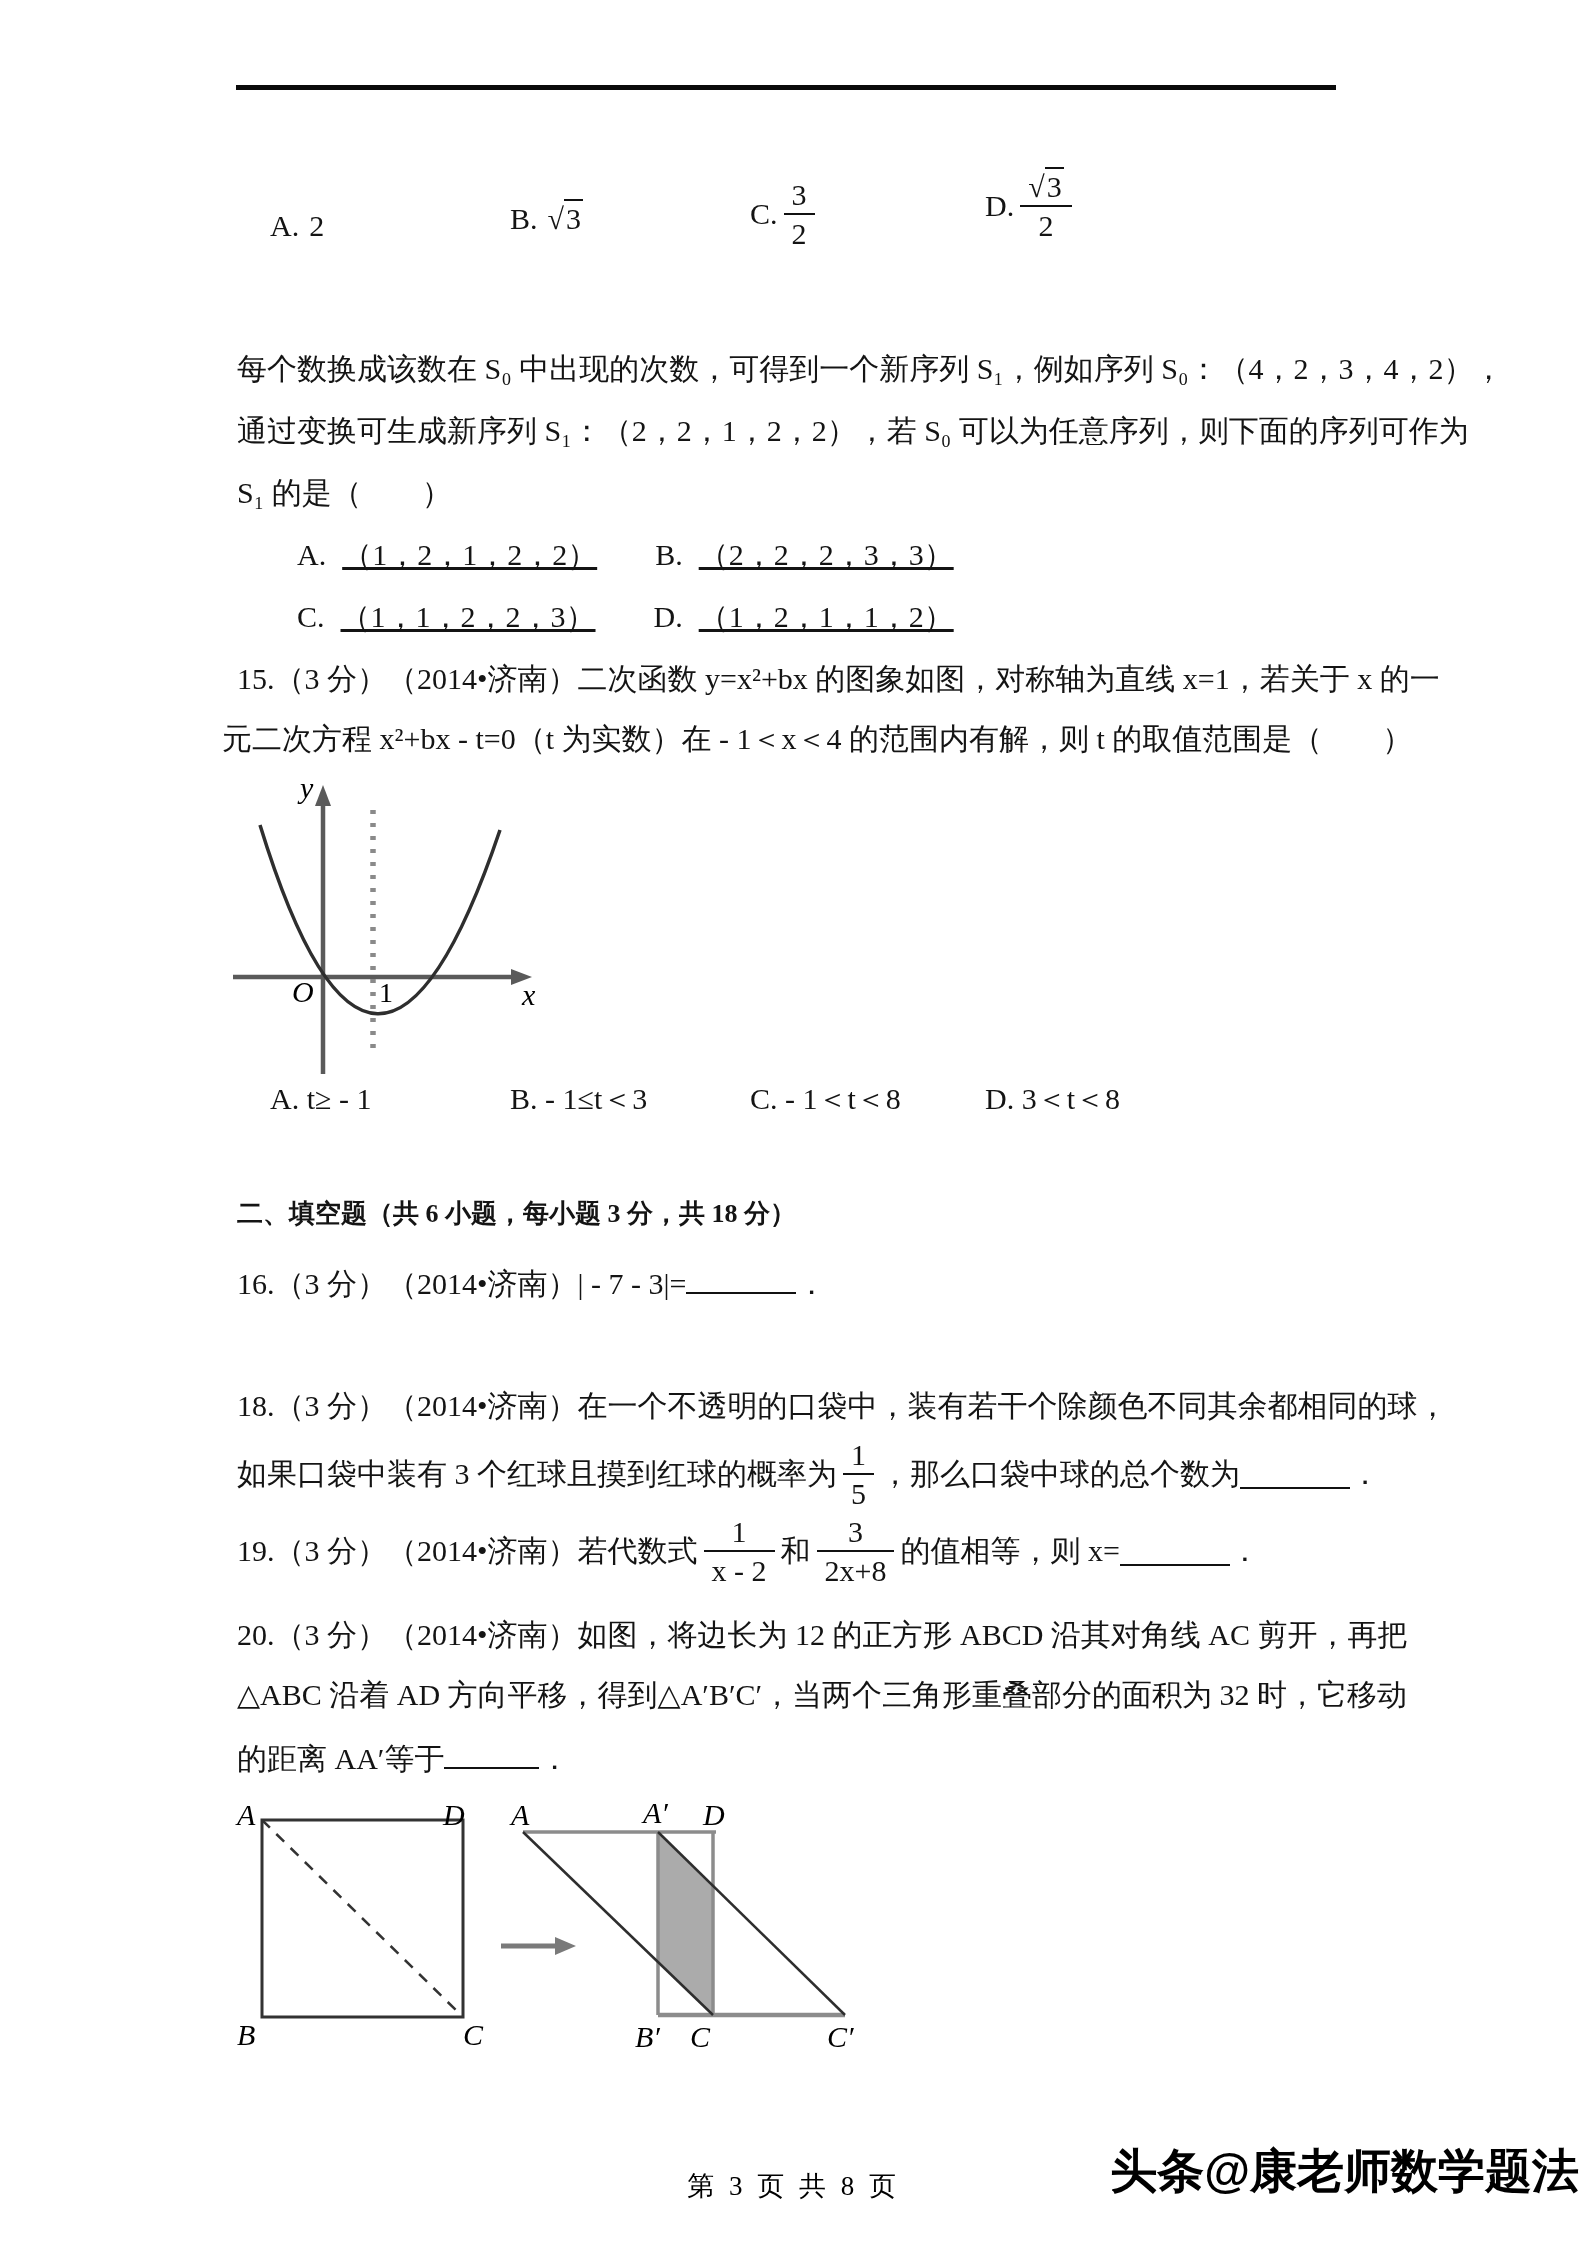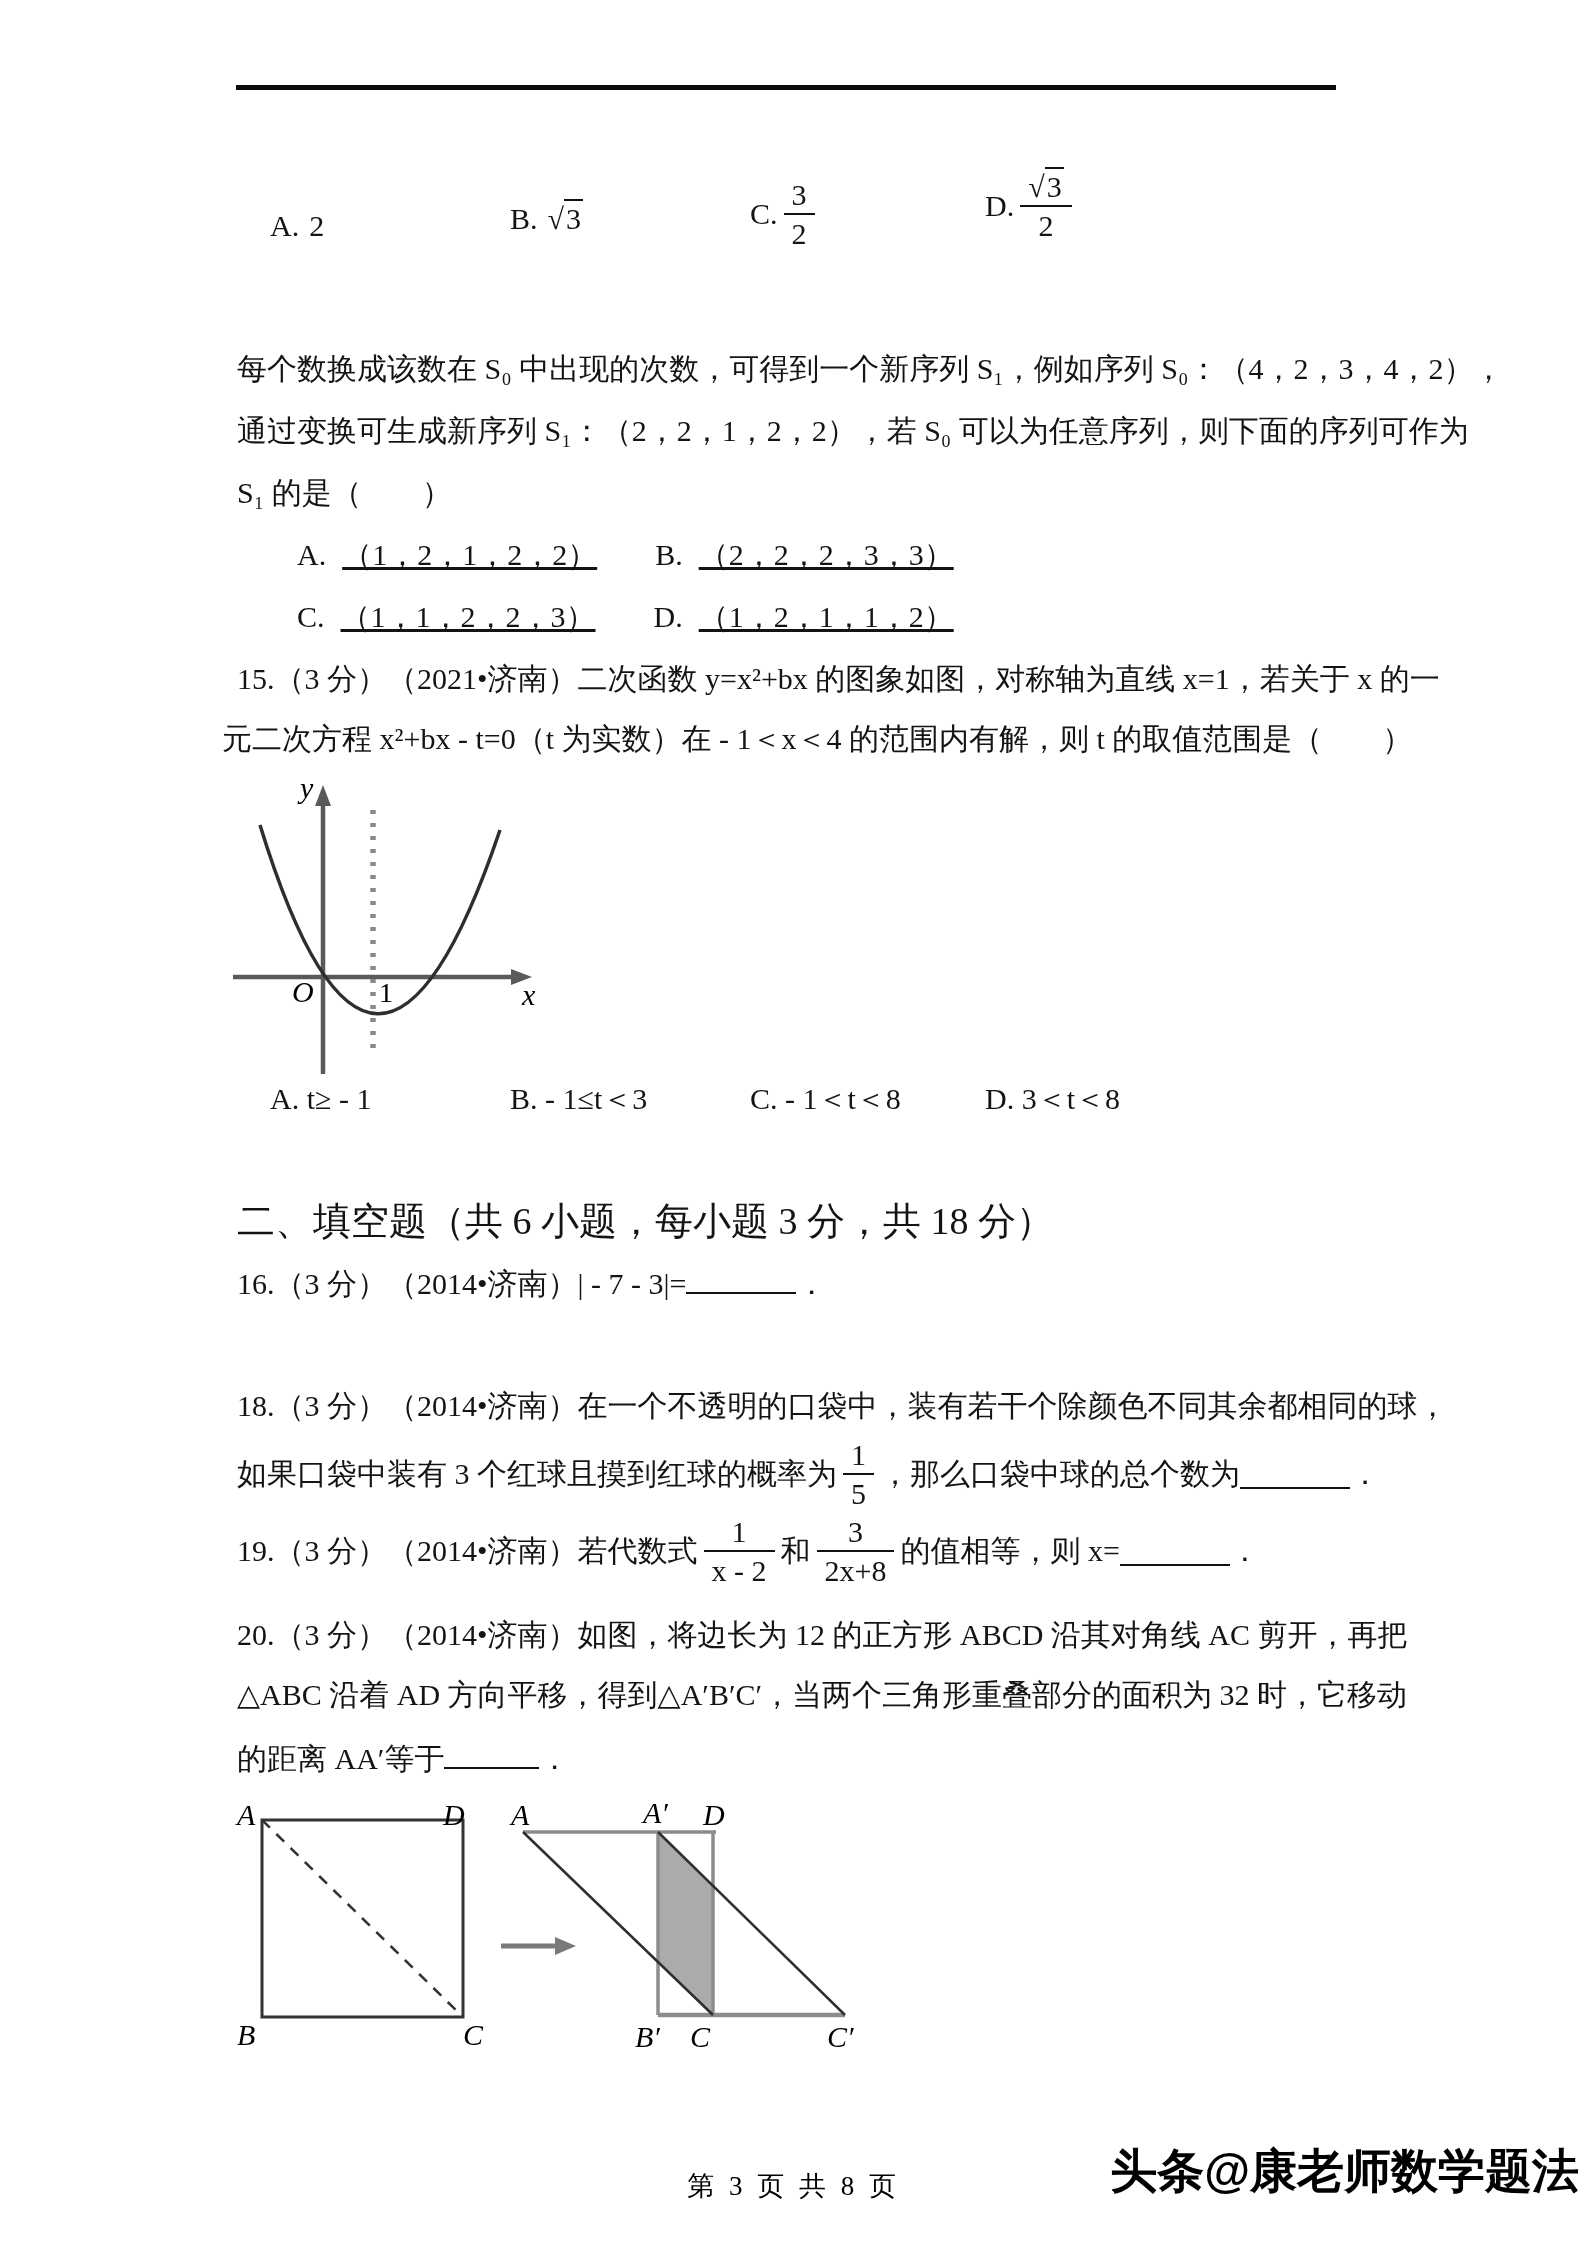--- a/index.html
+++ b/index.html
@@ -12,21 +12,21 @@
   .optsp{margin-left:10px;}
   .blank{display:inline-block;height:0.95em;border-bottom:2.5px solid #111;vertical-align:baseline;}
   .w110{width:110px;} .w95{width:95px;}
   .frac{display:inline-flex;flex-direction:column;text-align:center;vertical-align:middle;
         margin:0 6px;line-height:1.1;}
   .frac .num{padding:0 8px 2px 8px;}
   .frac .den{border-top:2.2px solid #111;padding:2px 8px 0 8px;}
   .radical{letter-spacing:0;}
   .vinc{border-top:2.2px solid #111;padding:1px 2px 0 2px;}
   .row-flex{display:flex;align-items:center;}
-  .section-title{font-weight:400;font-size:38px;}
+  .section-title{font-weight:700;font-size:26px;}
   .footer-page{position:absolute;left:0;width:100%;text-align:center;font-size:27px;
                letter-spacing:4px;color:#000000;}
   .watermark{position:absolute;font-size:47px;font-weight:700;color:#000;
              text-shadow:2px 2px 0 rgba(255,255,255,0.65), -1px -1px 0 rgba(255,255,255,0.5);
              font-family:"Liberation Sans","DejaVu Sans",sans-serif;}
   svg text{font-family:"Liberation Serif","DejaVu Serif",serif;}
   .it{font-style:italic;}
 </style>
 </head>
 <body>
@@ -60,21 +60,21 @@
   <div class="abs" style="left:237px;top:412px">通过变换可生成新序列 S₁：（2，2，1，2，2），若 S₀ 可以为任意序列，则下面的序列可作为</div>
   <div class="abs" style="left:237px;top:474px">S₁ 的是（　　）</div>
 
   <div class="abs" style="left:297px;top:536px">
     <span>A.</span><span class="val">（1，2，1，2，2）</span><span class="gap">B.</span><span class="val">（2，2，2，3，3）</span>
   </div>
   <div class="abs" style="left:297px;top:598px">
     <span>C.</span><span class="val">（1，1，2，2，3）</span><span class="gap">D.</span><span class="val">（1，2，1，1，2）</span>
   </div>
 
-  <div class="abs" style="left:237px;top:660px">15.（3 分）（2021•济南）二次函数 y=x²+bx 的图象如图，对称轴为直线 x=1，若关于 x 的一</div>
+  <div class="abs" style="left:237px;top:660px">15.（3 分）（2014•济南）二次函数 y=x²+bx 的图象如图，对称轴为直线 x=1，若关于 x 的一</div>
   <div class="abs" style="left:222px;top:720px">元二次方程 x²+bx - t=0（t 为实数）在 - 1＜x＜4 的范围内有解，则 t 的取值范围是（　　）</div>
 
   <svg class="abs" style="left:170px;top:780px" width="410" height="300" viewBox="0 0 410 300">
     <line x1="153" y1="294" x2="153" y2="18" stroke="#5a5a5a" stroke-width="4.5"></line>
     <polygon points="153,5 145,26 161,26" fill="#5a5a5a"></polygon>
     <line x1="63" y1="197" x2="350" y2="197" stroke="#5a5a5a" stroke-width="4.5"></line>
     <polygon points="362,197 341,189 341,205" fill="#5a5a5a"></polygon>
     <line x1="203" y1="30" x2="203" y2="268" stroke="#8a8a8a" stroke-width="5.5" stroke-dasharray="4 9"></line>
     <path d="M 90 45 Q 205 420 330 50" stroke="#2e2e2e" stroke-width="3.5" fill="none"></path>
     <text x="130" y="18" font-size="30" class="it">y</text>

